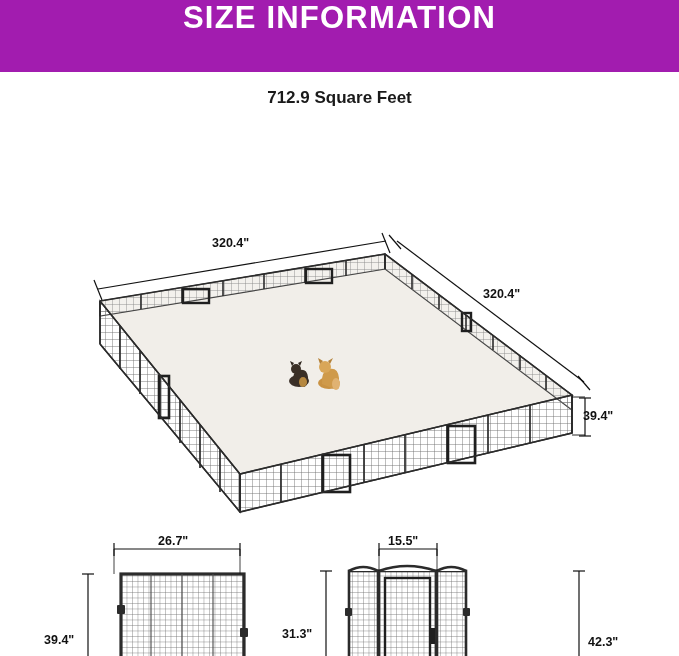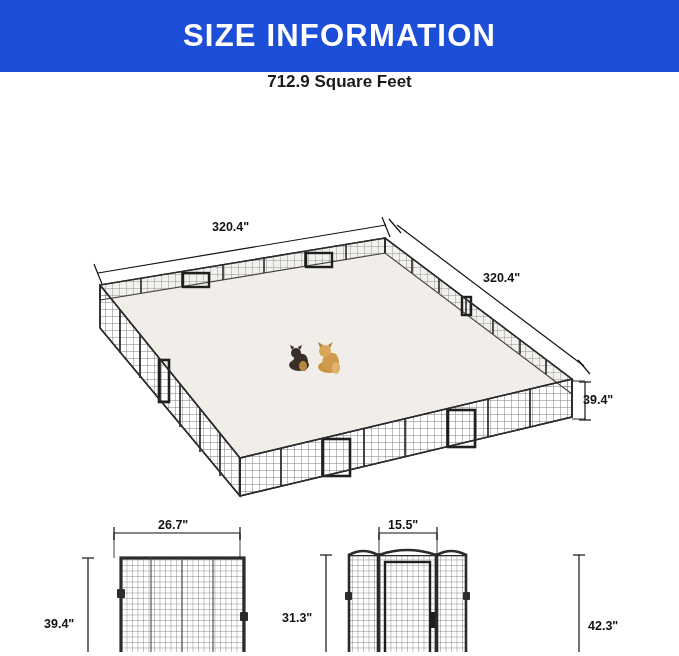--- a/index.html
+++ b/index.html
@@ -11,39 +11,39 @@
     width: 679px;
     height: 656px;
     font-family: "Liberation Sans", sans-serif;
     color: #1a1a1a;
     overflow: hidden;
     position: relative;
   }
   .header {
     width: 679px;
     height: 72px;
-    background: #1d4ed8;
+    background: #a21caf;
     display: flex;
-    align-items: center;
     justify-content: center;
     box-sizing: border-box;
   }
   .header-title {
     color: #ffffff;
     font-size: 31px;
     font-weight: bold;
     letter-spacing: 1.2px;
     text-align: center;
   }
   .area-label {
     width: 100%;
     text-align: center;
     font-size: 17px;
     font-weight: bold;
     color: #1a1a1a;
+    margin-top: 16px;
   }
   .stage {
     position: relative;
     width: 679px;
     height: 560px;
   }
   .svg-layer {
     position: absolute;
     left: 0;
     top: 0;

